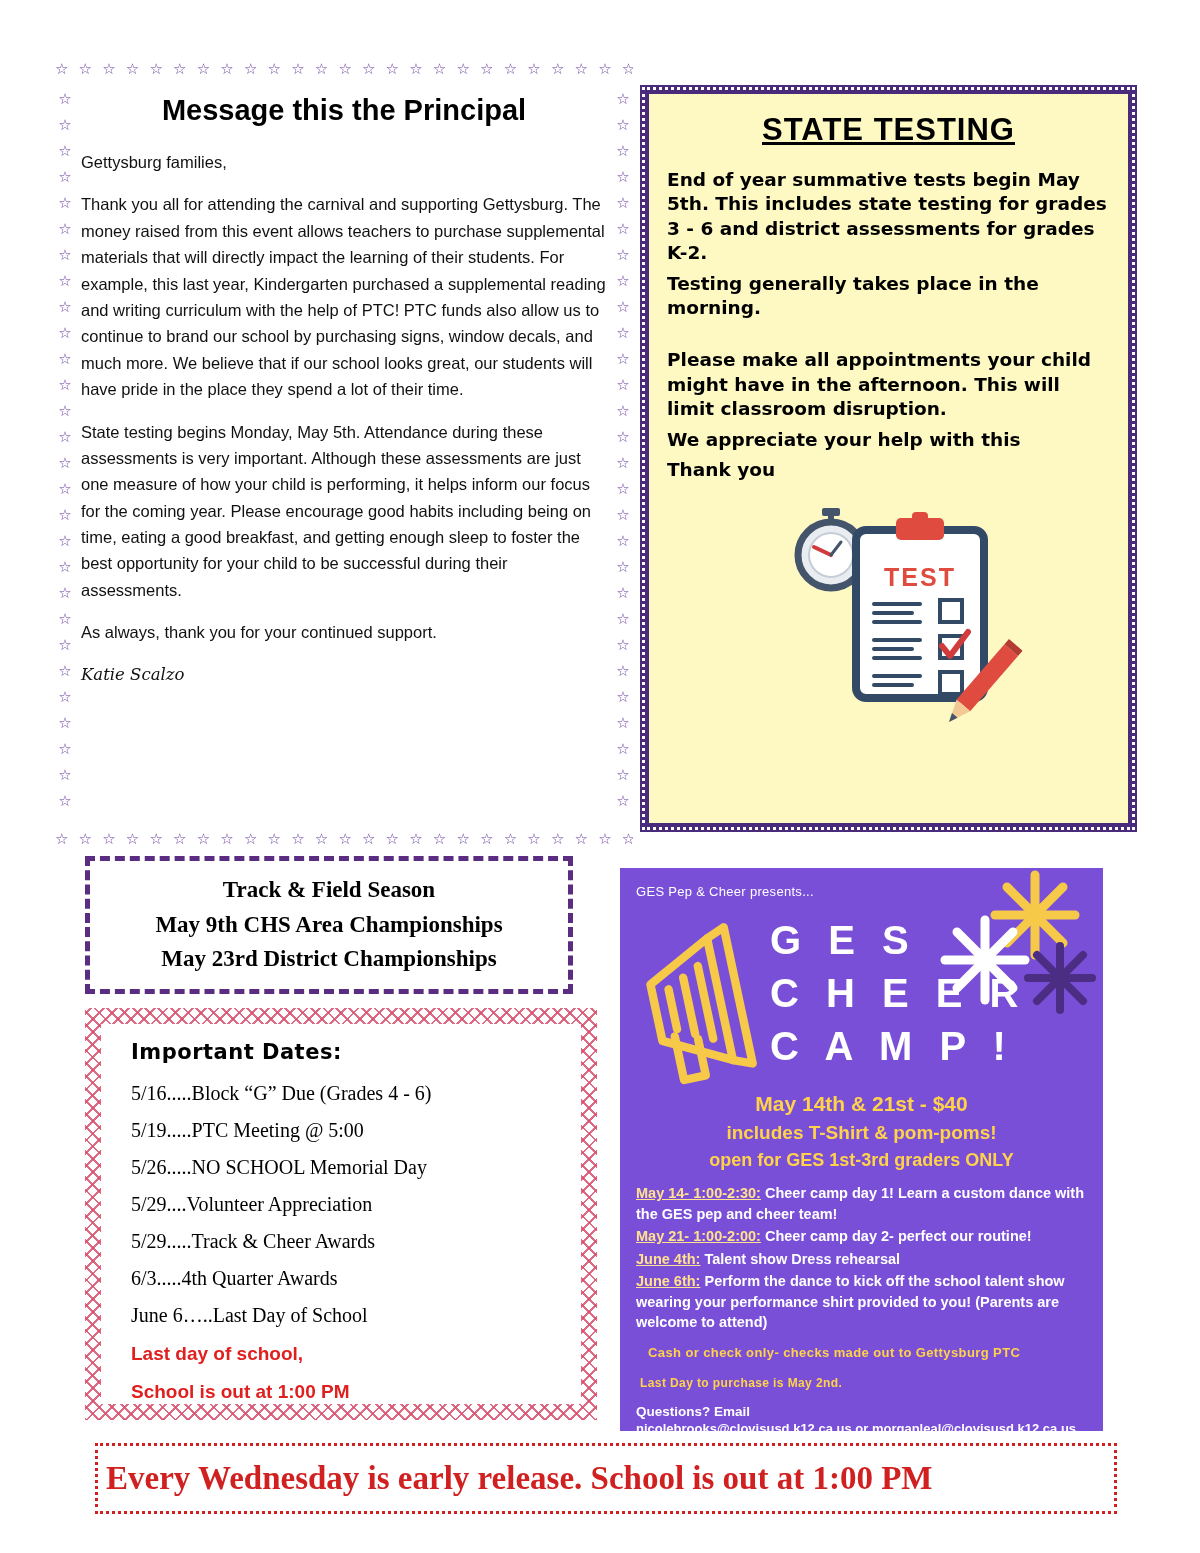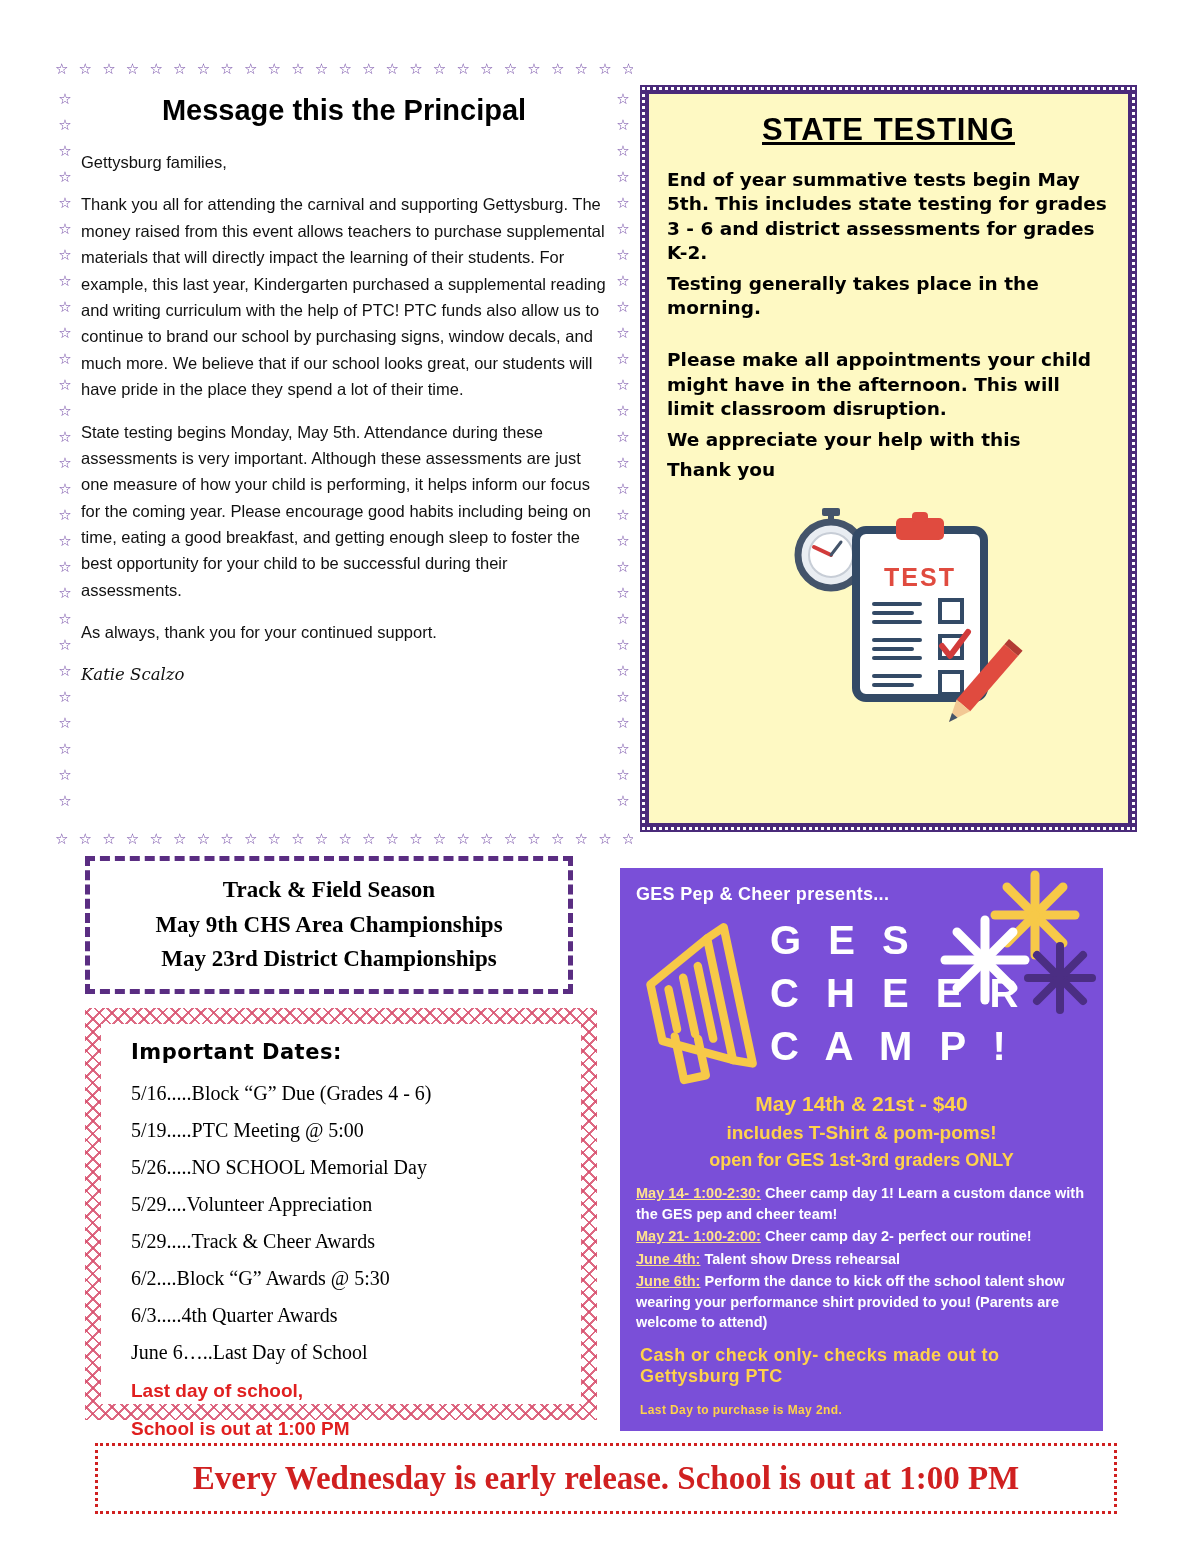--- a/index.html
+++ b/index.html
@@ -35,38 +35,38 @@
     background-image:
       repeating-linear-gradient(45deg, rgba(216,80,110,0.85) 0 2px, transparent 2px 9px),
       repeating-linear-gradient(-45deg, rgba(216,80,110,0.85) 0 2px, transparent 2px 9px); }
   .dates-inner { background: #fff; width: 100%; height: 100%; padding: 16px 30px; }
   .dates-inner h3 { margin: 0 0 18px; font-size: 21px; font-weight: bold; letter-spacing: 0.5px; font-family: "DejaVu Sans", sans-serif; color: #000; }
   .date-item { font-family: "Liberation Serif", serif; font-size: 20px; color: #000; margin-bottom: 14px; }
   .red-line { color: #e01f1f; font-weight: bold; font-size: 19px; margin-top: 16px; font-family: "Liberation Sans", sans-serif; }
 
   
   .flyer { position: absolute; left: 620px; top: 868px; width: 483px; height: 563px; background: #7a4fd8; color: #fff; overflow: hidden; }
-  .presents { position: absolute; top: 16px; left: 16px; font-size: 18px; font-weight: bold; letter-spacing: 0.3px; }
+  .presents { position: absolute; top: 16px; left: 16px; font-size: 13px; font-weight: normal; letter-spacing: 0.3px; }
   .pompom { position: absolute; top: -8px; right: -12px; }
   .megaphone { position: absolute; top: 42px; left: 4px; }
   .flyer-title { position: absolute; top: 46px; left: 150px; font-size: 40px; font-weight: bold; letter-spacing: 8px; line-height: 1.32; }
   .flyer-body { position: absolute; top: 224px; left: 0; right: 0; }
   .date-price { text-align: center; color: #ffd24a; font-weight: bold; font-size: 21px; margin-bottom: 6px; }
   .includes { text-align: center; color: #ffd24a; font-weight: bold; font-size: 19px; margin-bottom: 6px; }
   .open-for { text-align: center; color: #ffd24a; font-weight: bold; font-size: 18px; margin-bottom: 12px; }
   .schedule { padding: 0 16px; font-size: 14.5px; font-weight: bold; line-height: 1.42; }
   .sched-item { margin-bottom: 2px; }
   .sched-lead { color: #ffe18d; text-decoration: underline; }
-  .pay-note { color: #ffd24a; font-weight: bold; font-size: 18px; padding: 0 20px; margin-top: 12px; letter-spacing: 0.4px; }
+  .pay-note { color: #ffd24a; font-weight: bold; font-size: 13px; padding: 0 28px; margin-top: 12px; letter-spacing: 0.4px; }
   .deadline { color: #ffd24a; font-weight: bold; font-size: 12px; padding: 0 20px; margin-top: 16px; letter-spacing: 0.4px; }
   .questions { font-weight: bold; font-size: 13.5px; padding: 0 16px; margin-top: 14px; }
   .emails { font-weight: bold; font-size: 13px; padding: 0 16px; margin-top: 2px; }
 
   
-  .banner { position: absolute; left: 95px; top: 1443px; width: 1022px; border: 3px dotted #d02020; padding: 14px 8px; text-align: center; background: #fff; }
+  .banner { position: absolute; left: 95px; top: 1443px; width: 1022px; border: 3px dotted #d02020; padding: 14px 8px; text-align: left; background: #fff; }
   .banner span { color: #d02020; font-weight: bold; font-size: 33px; font-family: "Liberation Serif", serif; }
 </style>
 </head>
 <body>
 
 <div class="page">
 
   <section class="principal">
     <div class="star-row top">☆ ☆ ☆ ☆ ☆ ☆ ☆ ☆ ☆ ☆ ☆ ☆ ☆ ☆ ☆ ☆ ☆ ☆ ☆ ☆ ☆ ☆ ☆ ☆ ☆ ☆</div>
     <div class="star-col left">☆
@@ -191,21 +191,20 @@
 
   <section class="dates-outer">
     <div class="dates-inner">
       <h3>Important Dates:</h3>
       <div>
           <div class="date-item">5/16.....Block “G” Due (Grades 4 - 6)</div>
           <div class="date-item">5/19.....PTC Meeting @ 5:00</div>
           <div class="date-item">5/26.....NO SCHOOL Memorial Day</div>
           <div class="date-item">5/29....Volunteer Appreciation</div>
           <div class="date-item">5/29.....Track &amp; Cheer Awards</div>
-          <div class="date-item">6/2....Block “G” Awards @ 5:30</div>
           <div class="date-item">6/3.....4th Quarter Awards</div>
           <div class="date-item">June 6…..Last Day of School</div>
         </div>
       <div class="red-line">Last day of school,</div>
       <div class="red-line">School is out at 1:00 PM</div>
     </div>
   </section>
 
   <section class="flyer">
     <div class="presents">GES Pep &amp; Cheer presents...</div>

